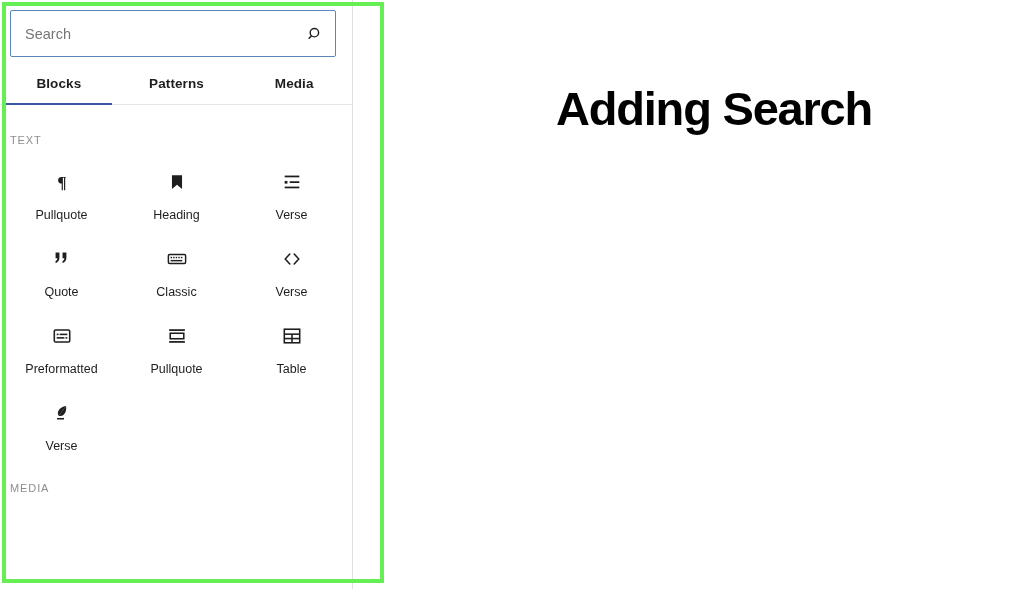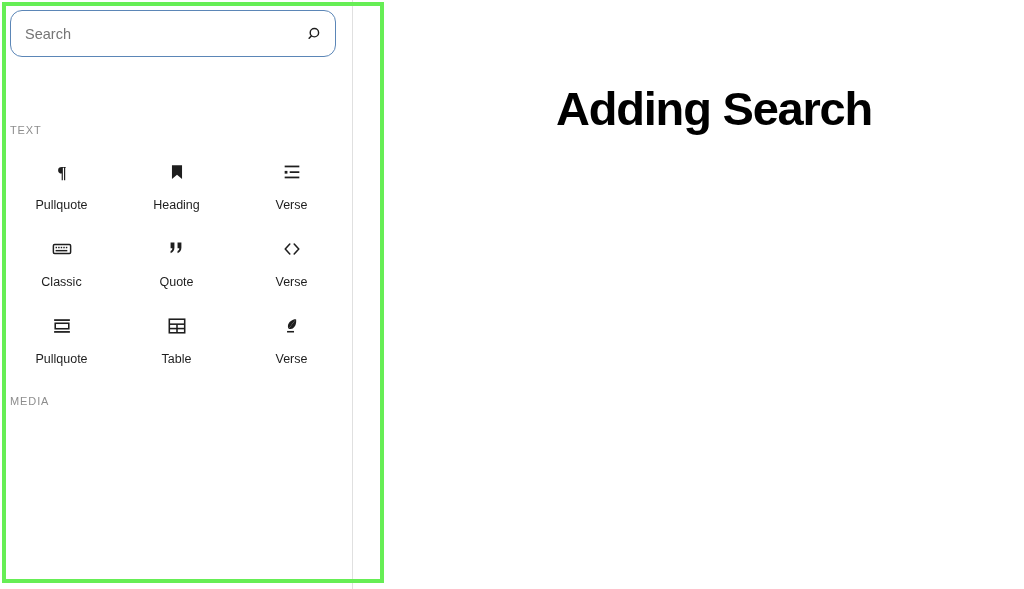--- a/index.html
+++ b/index.html
@@ -45,21 +45,21 @@
   
   .search-wrap {
     position: absolute;
     left: 10px;
     top: 10px;
     width: 326px;
     height: 47px;
     box-sizing: border-box;
     border: 1px solid #5b86b7;
     background: #fff;
-    border-radius: 12px;
+    border-radius: 2px;
   }
   .search-input {
     position: absolute;
     left: 0; top: 0;
     width: 100%;
     height: 100%;
     border: 0;
     outline: none;
     background: transparent;
     box-sizing: border-box;
@@ -116,21 +116,21 @@
     right: 6px;
     bottom: -1px;
     height: 2px;
     background: #3858a5;
   }
 
   
   .panel-body {
     position: absolute;
     left: 0;
-    top: 108px;
+    top: 118px;
     width: 353px;
     bottom: 0;
     overflow: hidden;
   }
   .category-label {
     padding: 16px 0 4px 10px;
     font-size: 11px;
     font-weight: 500;
     letter-spacing: 0.9px;
     color: #8d8d8d;
@@ -216,20 +216,31 @@
   <div class="search-wrap">
     <input class="search-input" type="text" placeholder="Search" value="" style="">
     <span class="search-icon">
       <svg width="18" height="18" viewBox="0 0 24 24" fill="none" aria-hidden="true">
         <circle cx="11.2" cy="10.2" r="5.6" stroke="currentColor" stroke-width="1.9"></circle>
         <line x1="7.1" y1="14.6" x2="4.2" y2="17.8" stroke="currentColor" stroke-width="1.9" stroke-linecap="round"></line>
       </svg>
     </span>
   </div>
 
+  <div class="tabs">
+    <div class="tab active">
+      <span>Blocks</span>
+    </div>
+    <div class="tab">
+      <span>Patterns</span>
+    </div>
+    <div class="tab">
+      <span>Media</span>
+    </div>
+  </div>
 
   <div class="panel-body">
 
     <div class="category-label">TEXT</div>
 
     <div class="blocks-grid">
 
       <div class="block-item">
         <span class="block-icon">
           <svg width="22" height="22" viewBox="0 0 24 24" aria-hidden="true">
@@ -251,57 +262,69 @@
       <div class="block-item">
         <span class="block-icon">
           <svg width="22" height="22" viewBox="0 0 24 24" aria-hidden="true">
             <rect x="4" y="5" width="16" height="1.9" fill="currentColor"></rect>
             <rect x="4" y="10.8" width="3" height="3" fill="currentColor"></rect>
             <rect x="9.5" y="11.2" width="10.5" height="1.9" fill="currentColor"></rect>
             <rect x="4" y="17" width="16" height="1.9" fill="currentColor"></rect>
           </svg>
         </span>
         <span class="block-label">Verse</span>
+      </div>
+
+      <div class="block-item">
+        <span class="block-icon">
+          <svg width="22" height="22" viewBox="0 0 24 24" aria-hidden="true">
+            <path d="M5 5h4.2v5.4c0 3.1-1.4 5.2-4.2 6.2v-2.3c1.3-.7 1.9-1.7 1.9-3.1H5z" fill="currentColor"></path>
+            <path d="M12.6 5h4.2v5.4c0 3.1-1.4 5.2-4.2 6.2v-2.3c1.3-.7 1.9-1.7 1.9-3.1h-1.9z" fill="currentColor"></path>
+          </svg>
+        </span>
+        <span class="block-label">Quote</span>
       </div>
 
       <div class="block-item">
         <span class="block-icon">
           <svg width="22" height="22" viewBox="0 0 24 24" aria-hidden="true">
             <rect x="2.6" y="7.2" width="18.8" height="9.6" rx="1.3" fill="none" stroke="currentColor" stroke-width="1.6"></rect>
             <rect x="5" y="9.6" width="1.6" height="1.6" fill="currentColor"></rect>
             <rect x="7.8" y="9.6" width="1.6" height="1.6" fill="currentColor"></rect>
             <rect x="10.6" y="9.6" width="1.6" height="1.6" fill="currentColor"></rect>
             <rect x="13.4" y="9.6" width="1.6" height="1.6" fill="currentColor"></rect>
             <rect x="16.2" y="9.6" width="1.6" height="1.6" fill="currentColor"></rect>
             <rect x="5" y="13" width="12.8" height="1.6" fill="currentColor"></rect>
           </svg>
         </span>
         <span class="block-label">Classic</span>
       </div>
 
       <div class="block-item">
         <span class="block-icon">
-          <svg width="22" height="22" viewBox="0 0 24 24" aria-hidden="true">
-            <path d="M5 5h4.2v5.4c0 3.1-1.4 5.2-4.2 6.2v-2.3c1.3-.7 1.9-1.7 1.9-3.1H5z" fill="currentColor"></path>
-            <path d="M12.6 5h4.2v5.4c0 3.1-1.4 5.2-4.2 6.2v-2.3c1.3-.7 1.9-1.7 1.9-3.1h-1.9z" fill="currentColor"></path>
-          </svg>
-        </span>
-        <span class="block-label">Quote</span>
-      </div>
-
-      <div class="block-item">
-        <span class="block-icon">
           <svg width="22" height="22" viewBox="0 0 24 24" fill="none" aria-hidden="true">
             <path d="M9.6 6.6 4.6 12l5 5.4" stroke="currentColor" stroke-width="1.7" stroke-linecap="round" stroke-linejoin="round"></path>
             <path d="M14.4 6.6 19.4 12l-5 5.4" stroke="currentColor" stroke-width="1.7" stroke-linecap="round" stroke-linejoin="round"></path>
           </svg>
         </span>
         <span class="block-label">Verse</span>
       </div>
 
+      <div class="block-item">
+        <span class="block-icon">
+          <svg width="22" height="22" viewBox="0 0 24 24" aria-hidden="true">
+            <rect x="3.6" y="5.4" width="16.8" height="13.2" rx="1.4" fill="none" stroke="currentColor" stroke-width="1.7"></rect>
+            <rect x="6.2" y="9.4" width="2" height="1.7" fill="currentColor"></rect>
+            <rect x="9.4" y="9.4" width="8.4" height="1.7" fill="currentColor"></rect>
+            <rect x="6.2" y="13.2" width="8.4" height="1.7" fill="currentColor"></rect>
+            <rect x="15.8" y="13.2" width="2" height="1.7" fill="currentColor"></rect>
+          </svg>
+        </span>
+        <span class="block-label">Preformatted</span>
+      </div>
 
       <div class="block-item">
         <span class="block-icon">
           <svg width="22" height="22" viewBox="0 0 24 24" aria-hidden="true">
             <rect x="3.4" y="4.6" width="17.2" height="1.9" fill="currentColor"></rect>
             <rect x="4.6" y="9" width="14.8" height="6" fill="none" stroke="currentColor" stroke-width="1.7"></rect>
             <rect x="3.4" y="17.5" width="17.2" height="1.9" fill="currentColor"></rect>
           </svg>
         </span>
         <span class="block-label">Pullquote</span>

